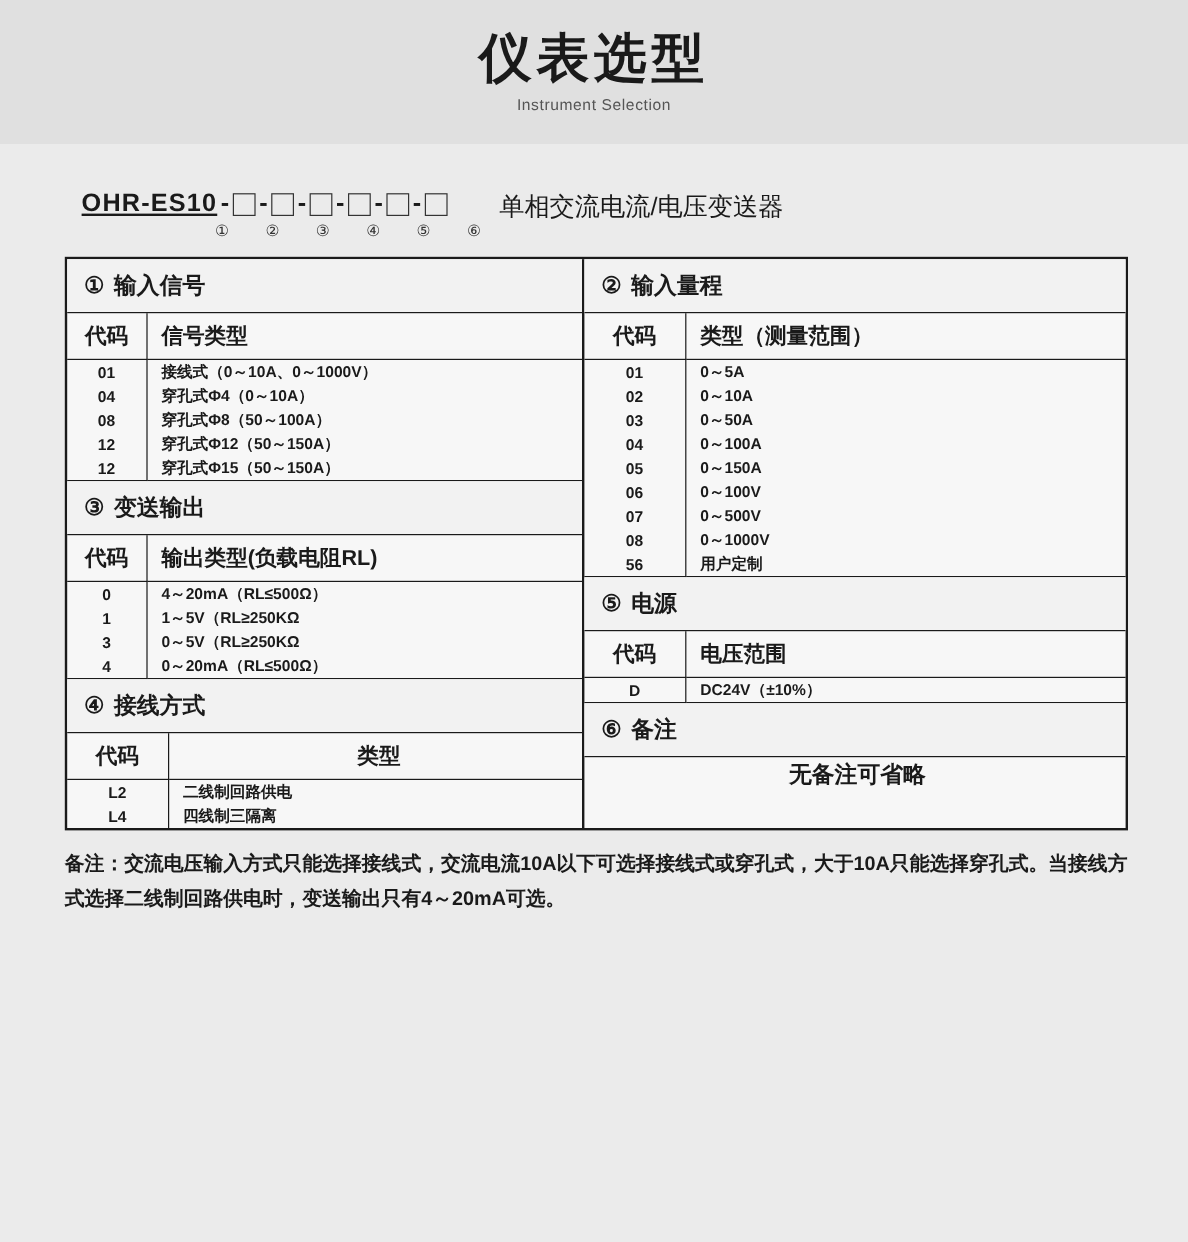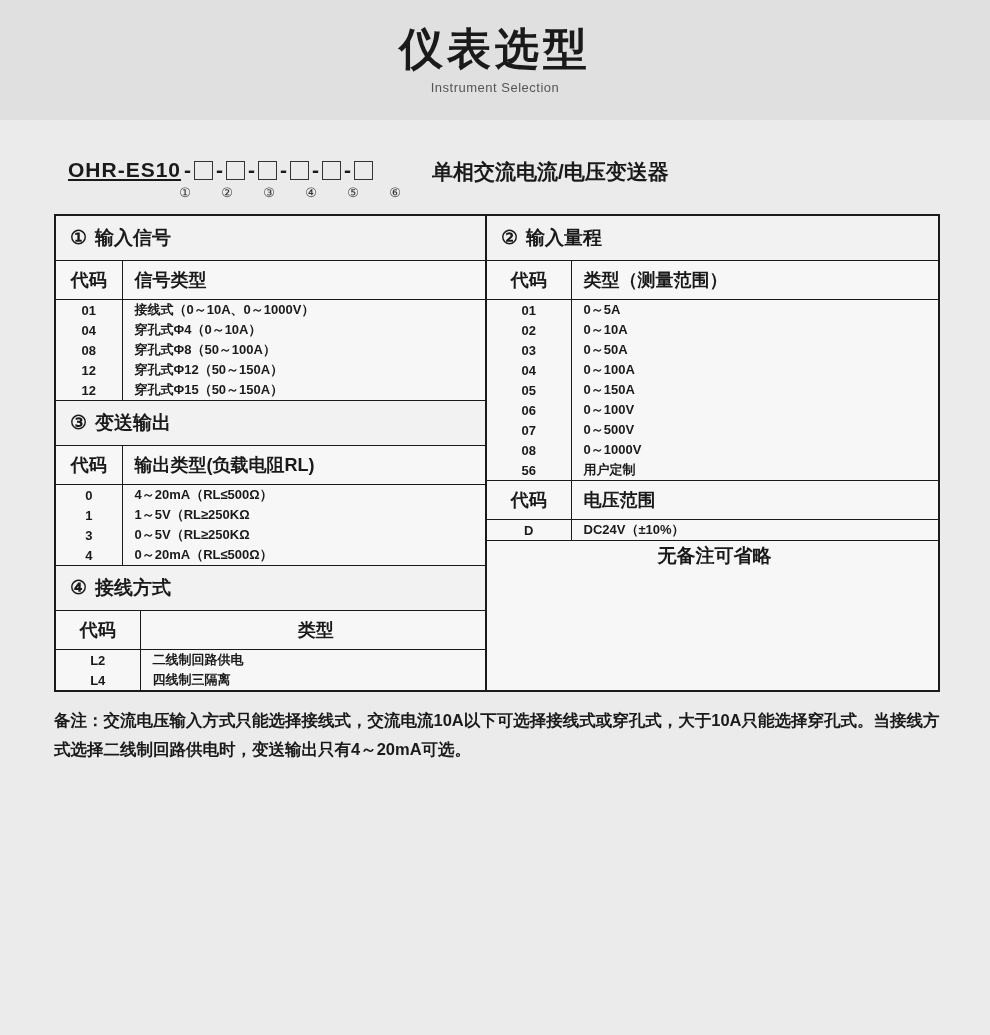--- a/index.html
+++ b/index.html
@@ -73,22 +73,21 @@
     margin-top: 3px;
     padding-left: 96px;
   }
   .nums span {
     width: 42px;
     text-align: center;
     display: inline-block;
   }
   .model-desc {
     font-size: 21px;
-    font-weight: bold;
-    margin-left: 16px;
+    font-weight: normal;
     padding-top: 0px;
     white-space: nowrap;
   }
 
   
   .tables {
     margin: 14px 0 0 54px;
     width: 886px;
     display: flex;
     border: 2px solid #1a1a1a;
@@ -318,31 +317,37 @@
           <td class="c-code-w">08</td>
           <td class="c-val">0～1000V</td>
         </tr>
         <tr class="rowset rowset-last">
           <td class="c-code-w">56</td>
           <td class="c-val">用户定制</td>
         </tr>
       </tbody>
         </table>
 
+      <div class="sec-head">
+        <span class="circ">⑤</span><span>电源</span>
+      </div>
       <table class="tbl">
         <tbody>
             <tr class="hdr bline">
           <td class="c-code-w">代码</td>
           <td class="c-val">电压范围</td>
         </tr>
         <tr class="rowset rowset-last">
           <td class="c-code-w">D</td>
           <td class="c-val">DC24V（±10%）</td>
         </tr>
       </tbody>
         </table>
 
+      <div class="sec-head">
+        <span class="circ">⑥</span><span>备注</span>
+      </div>
       <div class="note-block">无备注可省略</div>
     </div>
   </div>
 
   <div class="footnote">备注：交流电压输入方式只能选择接线式，交流电流10A以下可选择接线式或穿孔式，大于10A只能选择穿孔式。当接线方式选择二线制回路供电时，变送输出只有4～20mA可选。</div>
 </div>
 
 </body></html>

